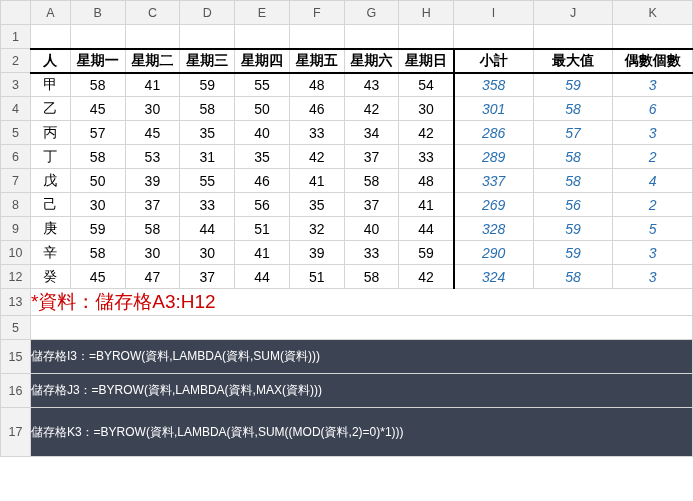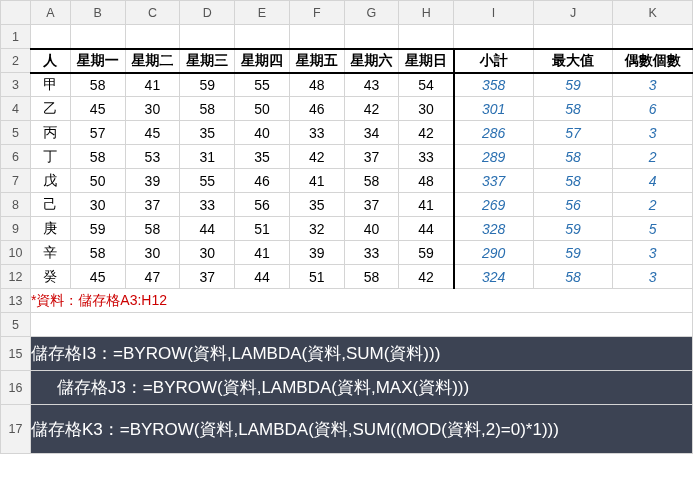--- a/index.html
+++ b/index.html
@@ -43,27 +43,27 @@
   }
   .vsep-left {
     border-left: 2px solid #000 !important;
   }
   .blue {
     color: #2a6fb0;
     font-style: italic;
   }
   .note {
     color: #c00;
-    font-size: 14px;
+    font-size: 19px;
     padding-left: 6px;
   }
   .formula-box {
     background: #3c4353;
     color: #fff;
-    font-size: 17px;
+    font-size: 12px;
     padding: 8px 10px;
     border-top: 1px solid #5a6070;
   }
   .formula-box:first-of-type {
     border-top: none;
   }
   .w-narrow { width: 30px; }
   .w-a  { width: 40px; }
   .w-d  { width: 55px; }
   .w-wide { width: 80px; }
@@ -267,20 +267,20 @@
       <tr>
         <th class="rowhdr">5</th>
         <td colspan="11"></td>
       </tr>
       <tr>
         <th class="rowhdr">15</th>
         <td class="formula-box" colspan="11" style="height: 34px;">儲存格I3：=BYROW(資料,LAMBDA(資料,SUM(資料)))</td>
       </tr>
       <tr>
         <th class="rowhdr">16</th>
-        <td class="formula-box" colspan="11" style="height: 34px; padding-left: 26px;">儲存格J3：=BYROW(資料,LAMBDA(資料,MAX(資料)))</td>
+        <td class="formula-box" colspan="11" style="height: 34px;">儲存格J3：=BYROW(資料,LAMBDA(資料,MAX(資料)))</td>
       </tr>
       <tr>
         <th class="rowhdr">17</th>
         <td class="formula-box" colspan="11" style="height: 49px;">儲存格K3：=BYROW(資料,LAMBDA(資料,SUM((MOD(資料,2)=0)*1)))</td>
       </tr>
     </tbody>
 </table>
 
 </body></html>

